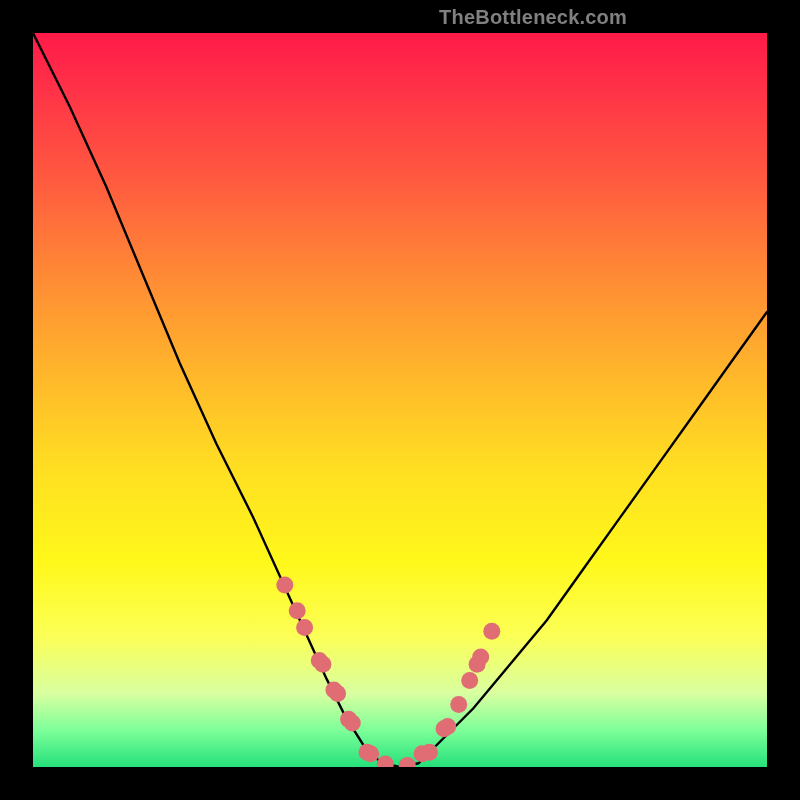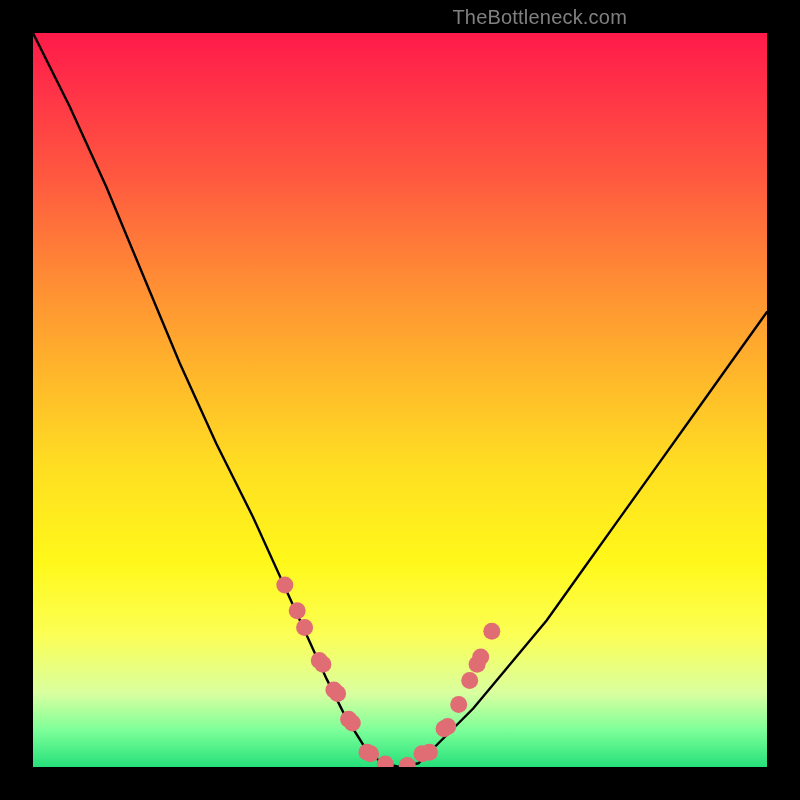--- a/index.html
+++ b/index.html
@@ -8,20 +8,21 @@
     width: 800px;
     height: 800px;
     background: #000;
     font-family: Arial, Helvetica, sans-serif;
     overflow: hidden;
   }
   .stage {
     position: relative;
     width: 641px;
     height: 800px;
+    font-weight: bold;
   }
   .plot-frame {
     position: absolute;
     left: 33px;
     top: 33px;
     width: 734px;
     height: 734px;
     background: linear-gradient(to bottom,
       #ff1a49 0%,
       #ff3048 7%,

